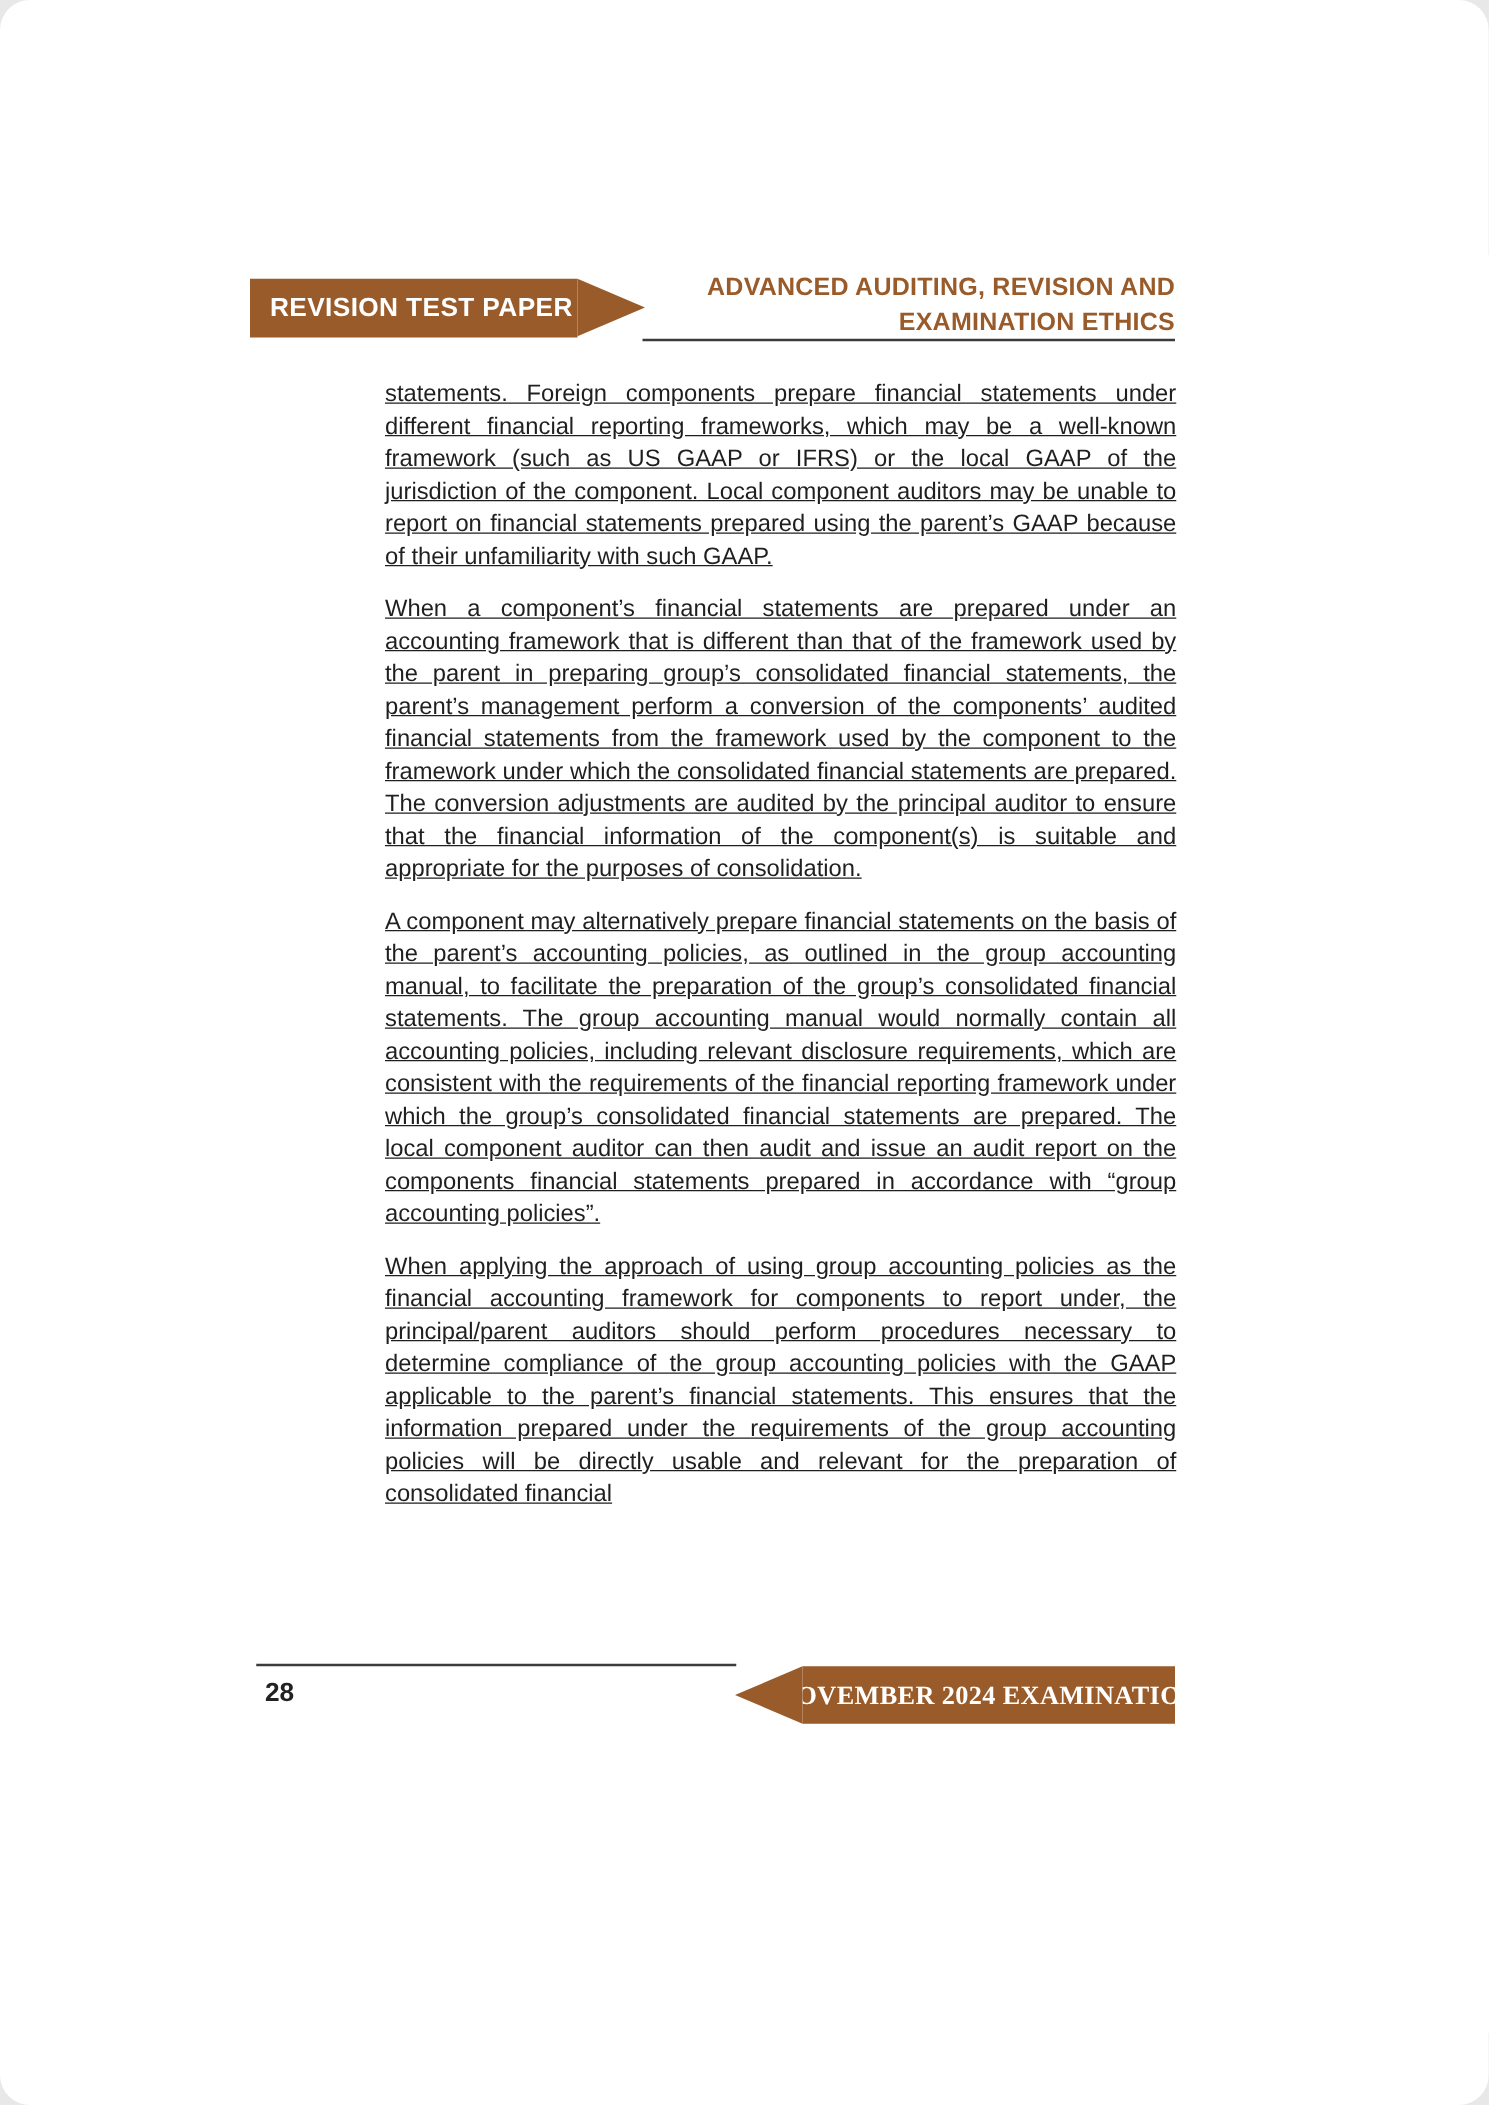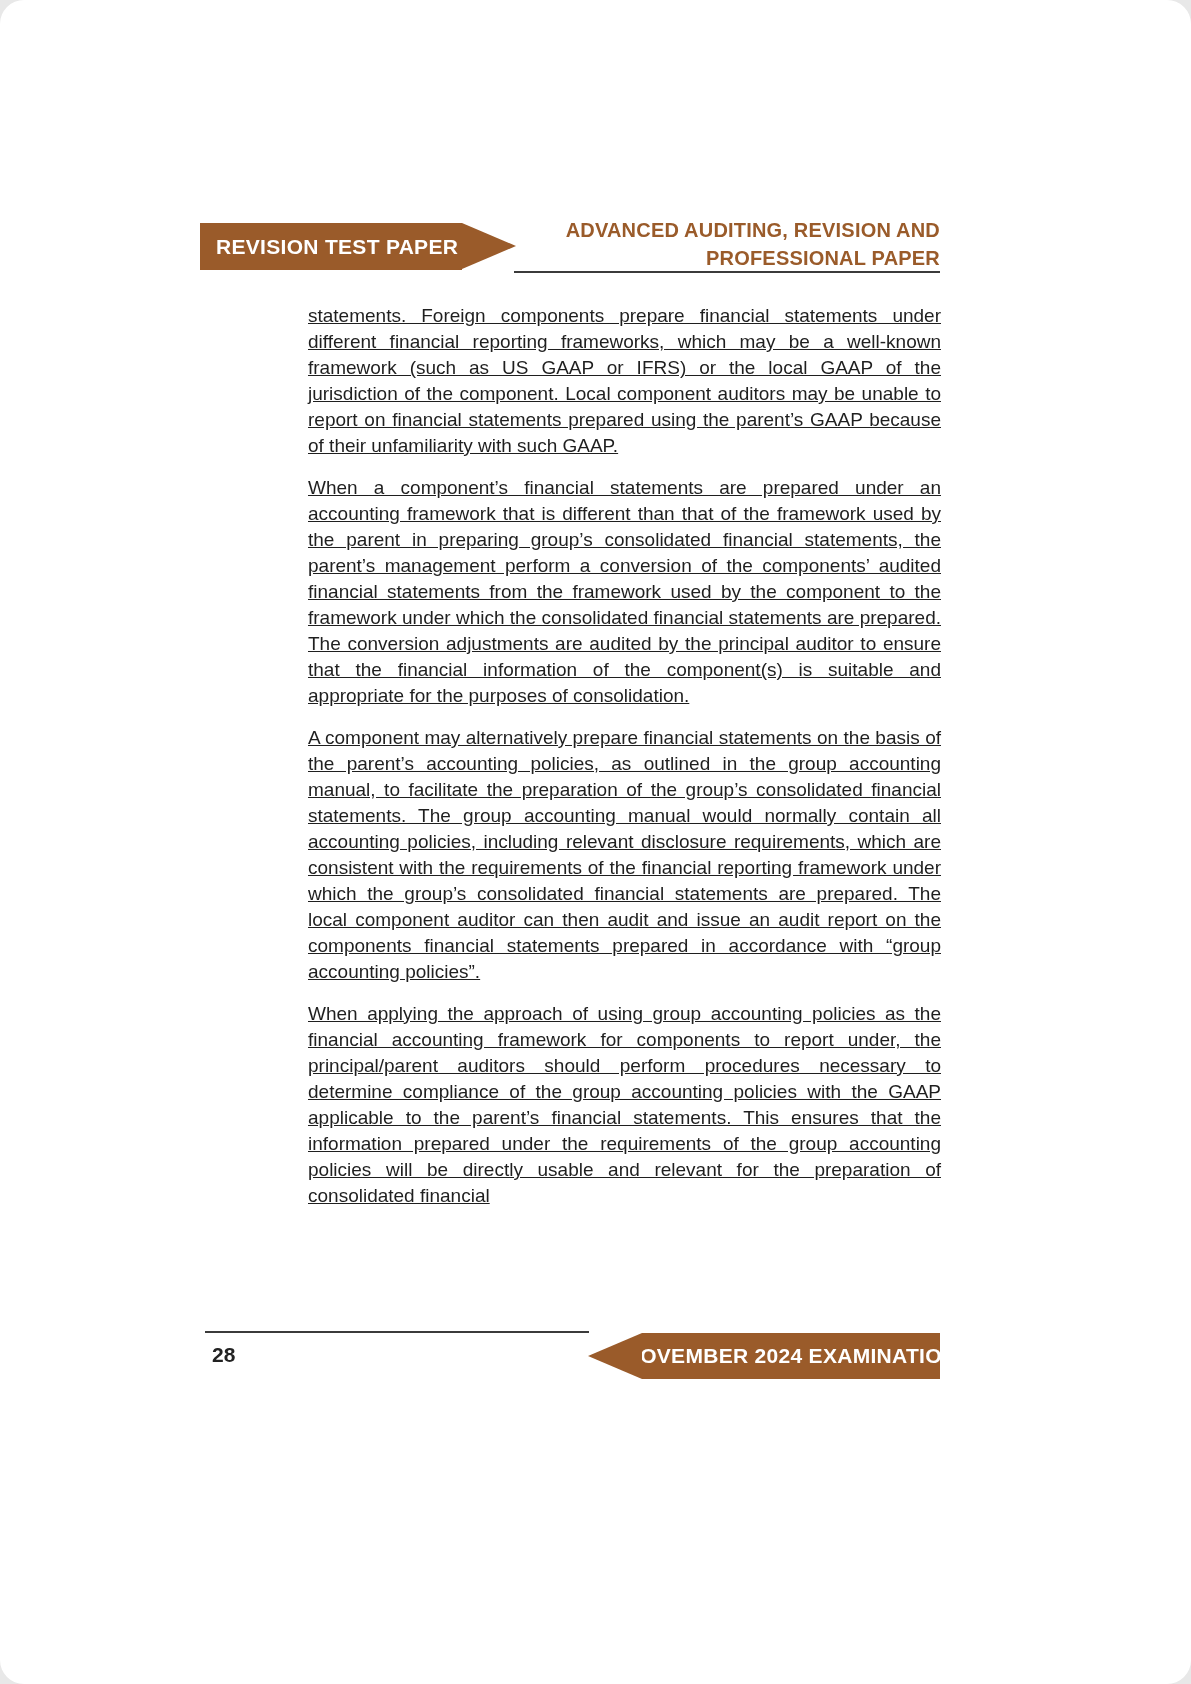--- a/index.html
+++ b/index.html
@@ -98,20 +98,21 @@
     position: absolute;
     left: 642px;
     top: 1333px;
     height: 46px;
     width: 298px;
     background: #9a5b2a;
     display: flex;
     align-items: center;
     justify-content: center;
     padding: 0 10px;
+    font-family: Liberation Serif, serif;
   }
   .footer-banner .arrow-left {
     position: absolute;
     right: 100%;
     top: 0;
     width: 0;
     height: 0;
     border-top: 23px solid transparent;
     border-bottom: 23px solid transparent;
     border-right: 54px solid #9a5b2a;
@@ -122,21 +123,21 @@
 
 <div class="page">
 
   <header>
     <div class="header-banner">
       <span class="banner-text">REVISION TEST PAPER</span>
       <span class="arrow-right"></span>
     </div>
     <div class="header-title">
       <div>ADVANCED AUDITING, REVISION AND</div>
-      <div>PROFESSIONAL PAPER</div>
+      <div>EXAMINATION ETHICS</div>
     </div>
     <div class="header-rule"></div>
   </header>
 
   <main class="body-text">
     <p>statements. Foreign components prepare financial statements under different financial reporting frameworks, which may be a well-known framework (such as US GAAP or IFRS) or the local GAAP of the jurisdiction of the component. Local component auditors may be unable to report on financial statements prepared using the parent’s GAAP because of their unfamiliarity with such GAAP.</p>
     <p>When a component’s financial statements are prepared under an accounting framework that is different than that of the framework used by the parent in preparing group’s consolidated financial statements, the parent’s management perform a conversion of the components’ audited financial statements from the framework used by the component to the framework under which the consolidated financial statements are prepared. The conversion adjustments are audited by the principal auditor to ensure that the financial information of the component(s) is suitable and appropriate for the purposes of consolidation.</p>
     <p>A component may alternatively prepare financial statements on the basis of the parent’s accounting policies, as outlined in the group accounting manual, to facilitate the preparation of the group’s consolidated financial statements. The group accounting manual would normally contain all accounting policies, including relevant disclosure requirements, which are consistent with the requirements of the financial reporting framework under which the group’s consolidated financial statements are prepared. The local component auditor can then audit and issue an audit report on the components financial statements prepared in accordance with “group accounting policies”.</p>
     <p>When applying the approach of using group accounting policies as the financial accounting framework for components to report under, the principal/parent auditors should perform procedures necessary to determine compliance of the group accounting policies with the GAAP applicable to the parent’s financial statements. This ensures that the information prepared under the requirements of the group accounting policies will be directly usable and relevant for the preparation of consolidated financial</p>
   </main>

